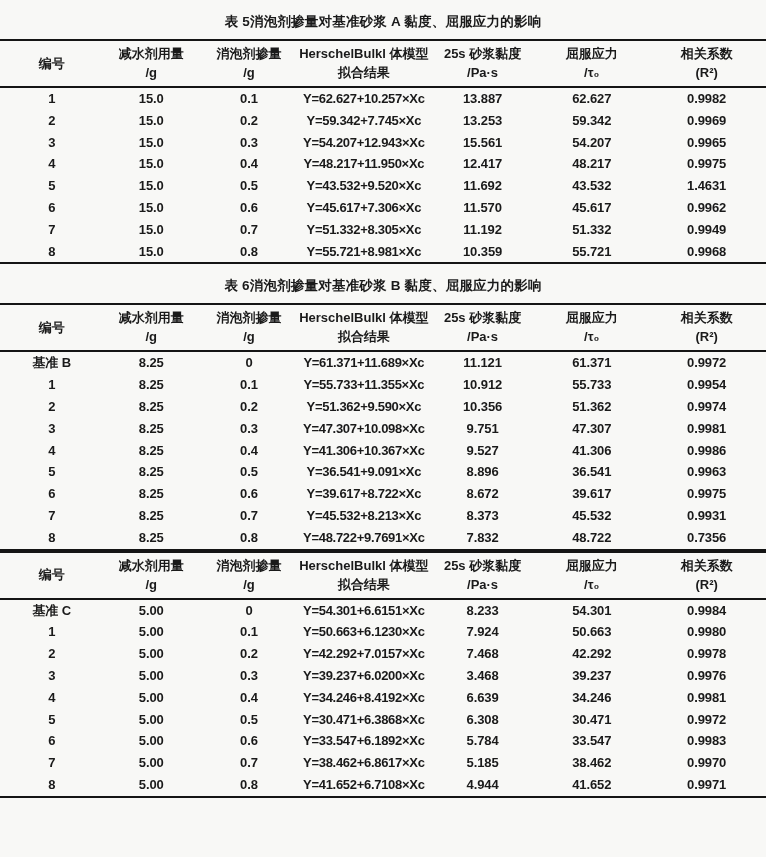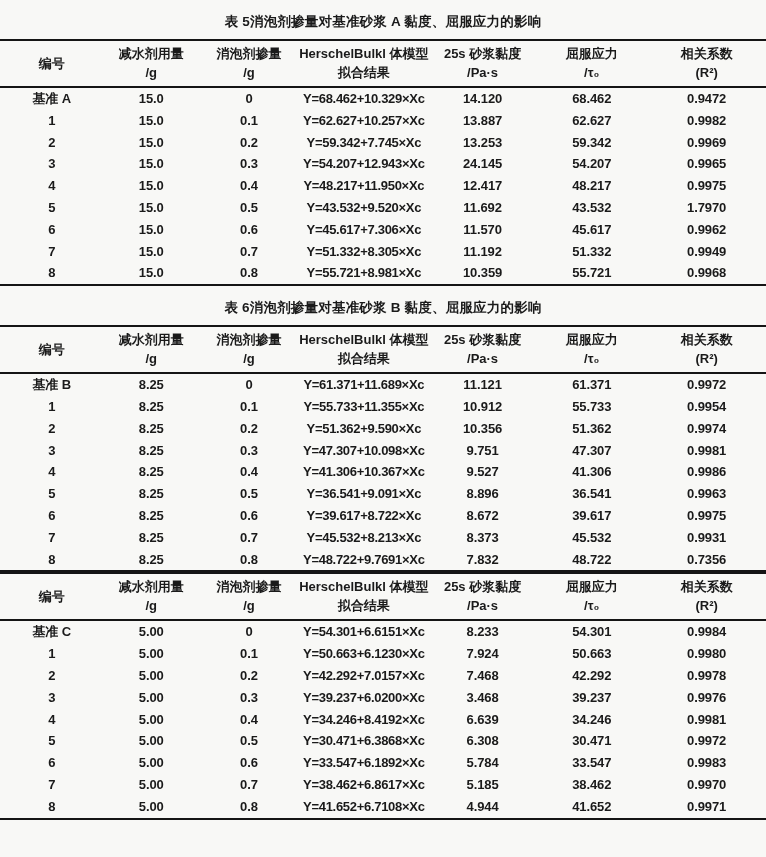--- a/index.html
+++ b/index.html
@@ -115,29 +115,20 @@
               <div class="h2">/τ₀</div>
             </th>
             <th>
               <div class="h1">相关系数</div>
               <div class="h2">(R²)</div>
             </th>
           </tr>
       </thead>
       <tbody>
           <tr>
-            <td>基准 A</td>
-            <td>15.0</td>
-            <td>0</td>
-            <td>Y=68.462+10.329×Xc</td>
-            <td>14.120</td>
-            <td>68.462</td>
-            <td>0.9472</td>
-          </tr>
-          <tr>
             <td>1</td>
             <td>15.0</td>
             <td>0.1</td>
             <td>Y=62.627+10.257×Xc</td>
             <td>13.887</td>
             <td>62.627</td>
             <td>0.9982</td>
           </tr>
           <tr>
             <td>2</td>
@@ -146,41 +137,41 @@
             <td>Y=59.342+7.745×Xc</td>
             <td>13.253</td>
             <td>59.342</td>
             <td>0.9969</td>
           </tr>
           <tr>
             <td>3</td>
             <td>15.0</td>
             <td>0.3</td>
             <td>Y=54.207+12.943×Xc</td>
-            <td>24.145</td>
+            <td>15.561</td>
             <td>54.207</td>
             <td>0.9965</td>
           </tr>
           <tr>
             <td>4</td>
             <td>15.0</td>
             <td>0.4</td>
             <td>Y=48.217+11.950×Xc</td>
             <td>12.417</td>
             <td>48.217</td>
             <td>0.9975</td>
           </tr>
           <tr>
             <td>5</td>
             <td>15.0</td>
             <td>0.5</td>
             <td>Y=43.532+9.520×Xc</td>
             <td>11.692</td>
             <td>43.532</td>
-            <td>1.7970</td>
+            <td>1.4631</td>
           </tr>
           <tr>
             <td>6</td>
             <td>15.0</td>
             <td>0.6</td>
             <td>Y=45.617+7.306×Xc</td>
             <td>11.570</td>
             <td>45.617</td>
             <td>0.9962</td>
           </tr>

